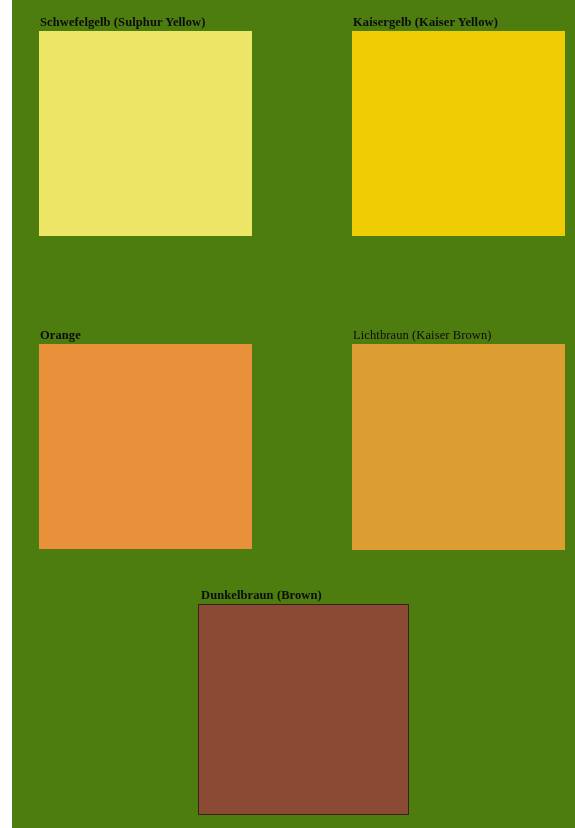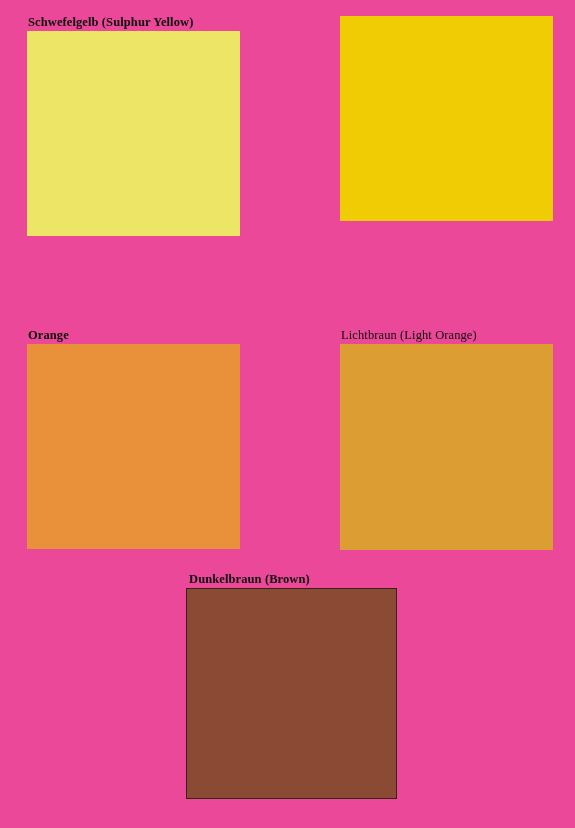--- a/index.html
+++ b/index.html
@@ -12,21 +12,22 @@
     width: 575px;
     height: 828px;
     position: relative;
     overflow: hidden;
     font-family: "Liberation Serif", "DejaVu Serif", serif;
     -webkit-font-smoothing: antialiased;
   }
   .plate {
     position: absolute;
     inset: 0;
-    background: #ec4899;
+    background: #4d7c0f;
+    margin-left: 12px;
   }
   .swatch-cell {
     position: absolute;
     display: flex;
     flex-direction: column;
     align-items: flex-start;
   }
   .swatch-label {
     font-size: 12.5px;
     line-height: 1.05;
@@ -53,47 +54,48 @@
   .swatch-chip.bordered {
     border: 1px solid #3a2018;
     box-sizing: border-box;
   }
 
   
   .cell-r1c1 { left: 27px;  top: 16px;  }
   .cell-r1c2 { left: 340px; top: 16px;  }
   .cell-r2c1 { left: 27px;  top: 329px; text-align: right; }
   .cell-r2c2 { left: 340px; top: 329px; }
-  .cell-r3c1 { left: 186px; top: 573px; }
+  .cell-r3c1 { left: 186px; top: 589px; }
 
   .cell-r3c1 .swatch-chip { width: 211px; height: 211px; }
   .cell-r3c1 .swatch-label { padding-left: 3px; }
   .cell-r2c2 .swatch-chip { height: 206px; }
 </style>
 </head>
 <body style="background-color: rgb(255, 255, 255);">
 
 <div class="plate">
 
   <div class="swatch-cell cell-r1c1">
     <div class="swatch-label weight-bold" style="color: rgb(13, 12, 10);">Schwefelgelb  (Sulphur Yellow)</div>
     <div class="swatch-chip" style="background-color: rgb(236, 229, 102);"></div>
   </div>
 
   <div class="swatch-cell cell-r1c2">
+    <div class="swatch-label weight-bold" style="color: rgb(13, 12, 10);">Kaisergelb (Kaiser Yellow)</div>
     <div class="swatch-chip" style="background-color: rgb(239, 204, 4);"></div>
   </div>
 
   <div class="swatch-cell cell-r2c1">
     <div class="swatch-label weight-semibold" style="color: rgb(13, 12, 10);">Orange</div>
     <div class="swatch-chip" style="background-color: rgb(232, 145, 58);"></div>
   </div>
 
   <div class="swatch-cell cell-r2c2">
-    <div class="swatch-label weight-regular" style="color: rgb(13, 12, 10);">Lichtbraun  (Light Orange)</div>
+    <div class="swatch-label weight-regular" style="color: rgb(13, 12, 10);">Lichtbraun  (Kaiser Brown)</div>
     <div class="swatch-chip" style="background-color: rgb(220, 158, 50);"></div>
   </div>
 
   <div class="swatch-cell cell-r3c1">
     <div class="swatch-label weight-bold" style="color: rgb(13, 12, 10);">Dunkelbraun  (Brown)</div>
     <div class="swatch-chip bordered" style="background-color: rgb(138, 74, 52); border-color: rgb(58, 32, 24);"></div>
   </div>
 
 </div>
 

